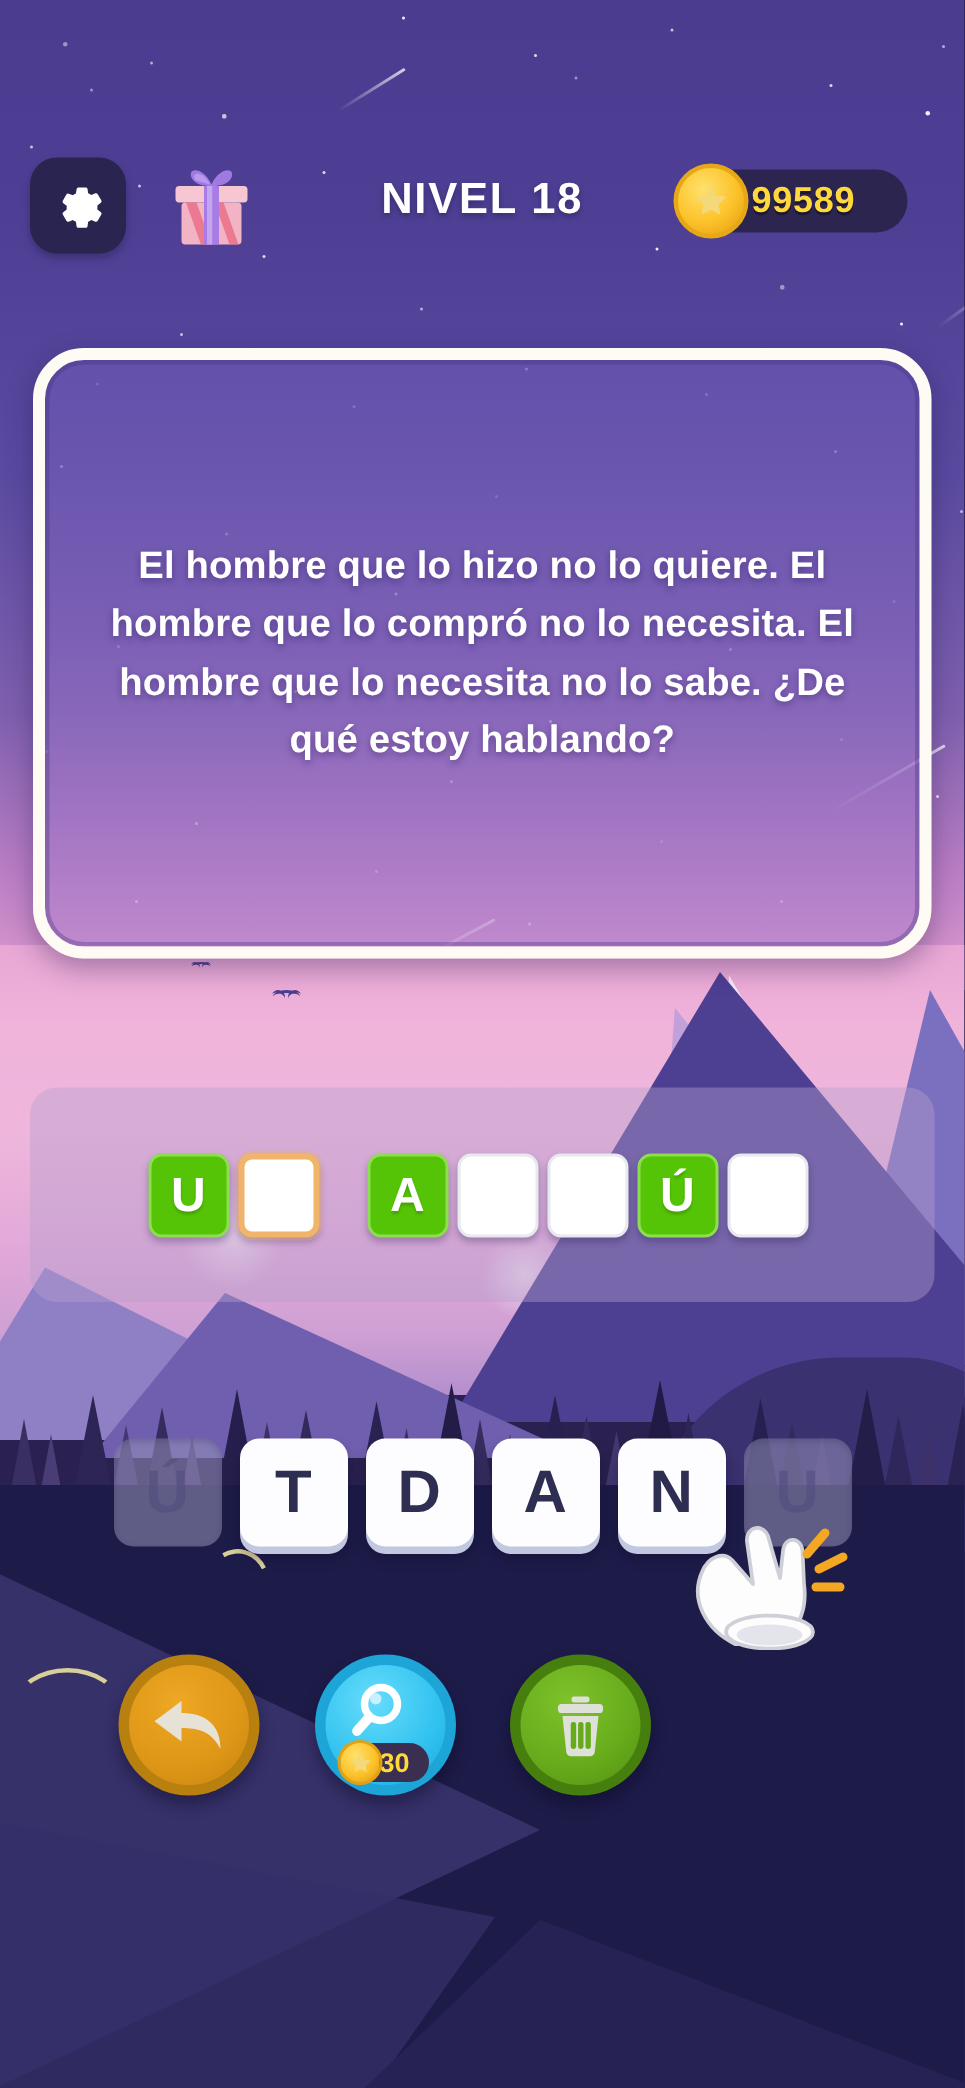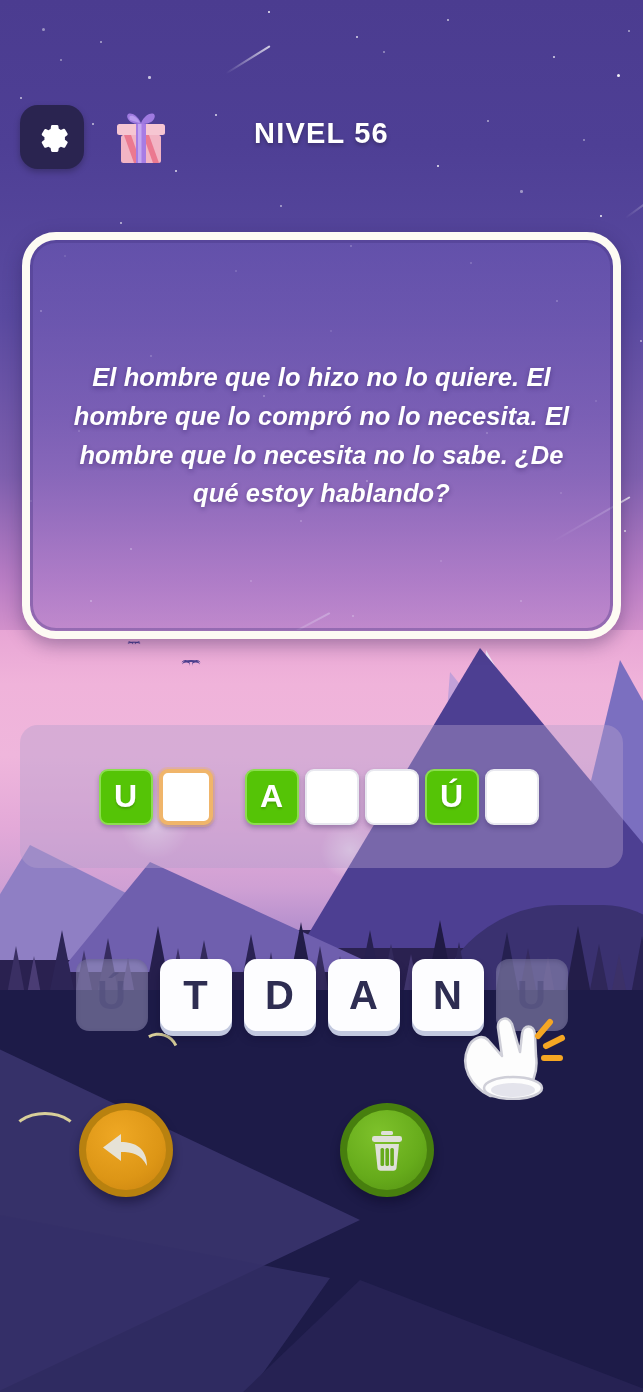--- a/index.html
+++ b/index.html
@@ -238,21 +238,20 @@
   }
   .riddle-text {
     color: #ffffff;
     font-size: 25.5px;
     font-weight: bold;
     line-height: 1.52;
     text-align: center;
     padding: 0 26px;
     text-shadow: 0 2px 5px rgba(45,25,90,.45);
     letter-spacing: .1px;
-    font-style: italic;
   }
 
   
   .slot-panel {
     position: absolute; left: 20px; top: 725px;
     width: 603px; height: 143px;
     background: rgba(180,160,205,.42);
     border-radius: 18px;
     z-index: 15;
     display: flex; align-items: center; justify-content: center;
@@ -499,22 +498,30 @@
         <rect x="7" y="15" width="48" height="11" rx="2.5" fill="#f6c6d2"></rect>
         <rect x="11" y="26" width="40" height="28" rx="2.5" fill="#f2b4c4"></rect>
         <rect x="11" y="26" width="40" height="28" rx="2.5" fill="none"></rect>
         <path d="M14 26 L24 54 L31 54 L21 26 Z" fill="#e8657f" opacity=".75"></path>
         <path d="M33 26 L43 54 L49 54 L39 26 Z" fill="#e8657f" opacity=".75"></path>
         <rect x="26" y="15" width="10" height="39" fill="#a77ce4"></rect>
         <rect x="28" y="15" width="3.5" height="39" fill="#c4a6f0"></rect>
       </svg>
     </div>
 
-    <div class="level-title">NIVEL 56</div>
-
+    <div class="level-title">NIVEL 18</div>
+
+    <div class="coin-pill">
+      <div class="coin-icon">
+        <svg width="26" height="26" viewBox="0 0 24 24">
+          <path fill="#f4d87a" d="M12 2.6l2.9 5.9 6.5.95-4.7 4.58 1.1 6.47L12 17.45 6.2 20.5l1.1-6.47L2.6 9.45l6.5-.95z"></path>
+        </svg>
+      </div>
+      <span class="amount">99589</span>
+    </div>
   </div>
 
   <div class="riddle-card">
     <div class="riddle-text">El hombre que lo hizo no lo quiere. El hombre que lo compró no lo necesita. El hombre que lo necesita no lo sabe. ¿De qué estoy hablando?</div>
   </div>
 
   <div class="slot-panel">
     <div class="slot-row" id="slot-row">
         <div class="slot filled">U</div>
         <div class="slot active"></div>
@@ -552,20 +559,37 @@
   <div class="actions">
 
     <div class="act back">
       <div class="act-inner">
         <svg width="54" height="44" viewBox="0 0 54 44">
           <path fill="#e6e2d6" d="M22 6 L22 14 C36 14, 48 20, 48 38 C42 26, 33 24, 22 24 L22 33 L4 19.5 Z"></path>
         </svg>
       </div>
     </div>
 
+    <div class="act search">
+      <div class="act-inner">
+        <svg width="48" height="48" viewBox="0 0 48 48" style="margin-bottom:16px">
+          <circle cx="21" cy="18" r="11" fill="none" stroke="#ffffff" stroke-width="5"></circle>
+          <circle cx="17.5" cy="14.5" r="3.8" fill="#d8f4ff" opacity=".85"></circle>
+          <path d="M13 27 L5 36" stroke="#ffffff" stroke-width="6.5" stroke-linecap="round"></path>
+        </svg>
+      </div>
+      <div class="cost-badge">
+        <div class="cost-coin">
+          <svg width="17" height="17" viewBox="0 0 24 24">
+            <path fill="#f4d87a" d="M12 2.6l2.9 5.9 6.5.95-4.7 4.58 1.1 6.47L12 17.45 6.2 20.5l1.1-6.47L2.6 9.45l6.5-.95z"></path>
+          </svg>
+        </div>
+        <span class="val">30</span>
+      </div>
+    </div>
 
     <div class="act trash">
       <div class="act-inner">
         <svg width="44" height="46" viewBox="0 0 44 46">
           <rect x="16" y="4" width="12" height="4" rx="1.6" fill="#dfe0d8"></rect>
           <rect x="7" y="9" width="30" height="6" rx="2.4" fill="#dfe0d8"></rect>
           <path d="M10 17 L34 17 L31.5 41 C31.3 42.7 30 43.8 28.4 43.8 L15.6 43.8 C14 43.8 12.7 42.7 12.5 41 Z" fill="#dfe0d8"></path>
           <rect x="15.5" y="21" width="3.6" height="18" rx="1.6" fill="#66ab1b"></rect>
           <rect x="20.4" y="21" width="3.6" height="18" rx="1.6" fill="#66ab1b"></rect>
           <rect x="25.3" y="21" width="3.6" height="18" rx="1.6" fill="#66ab1b"></rect>

